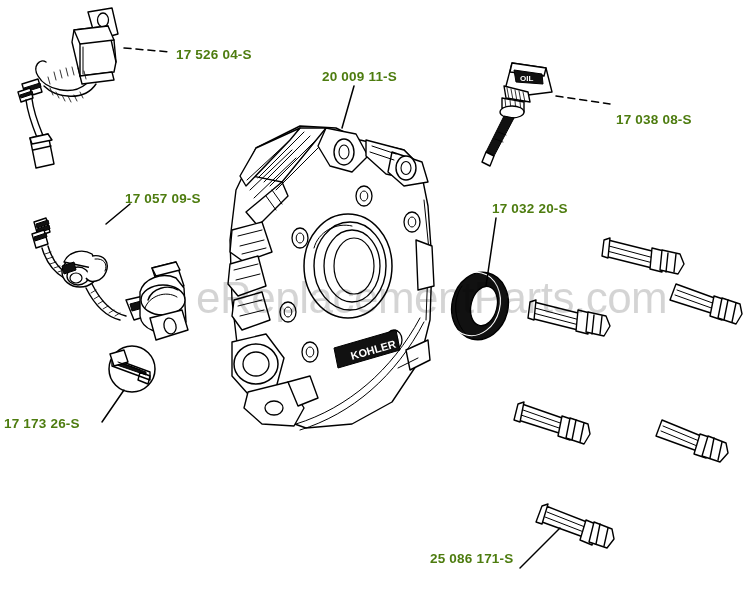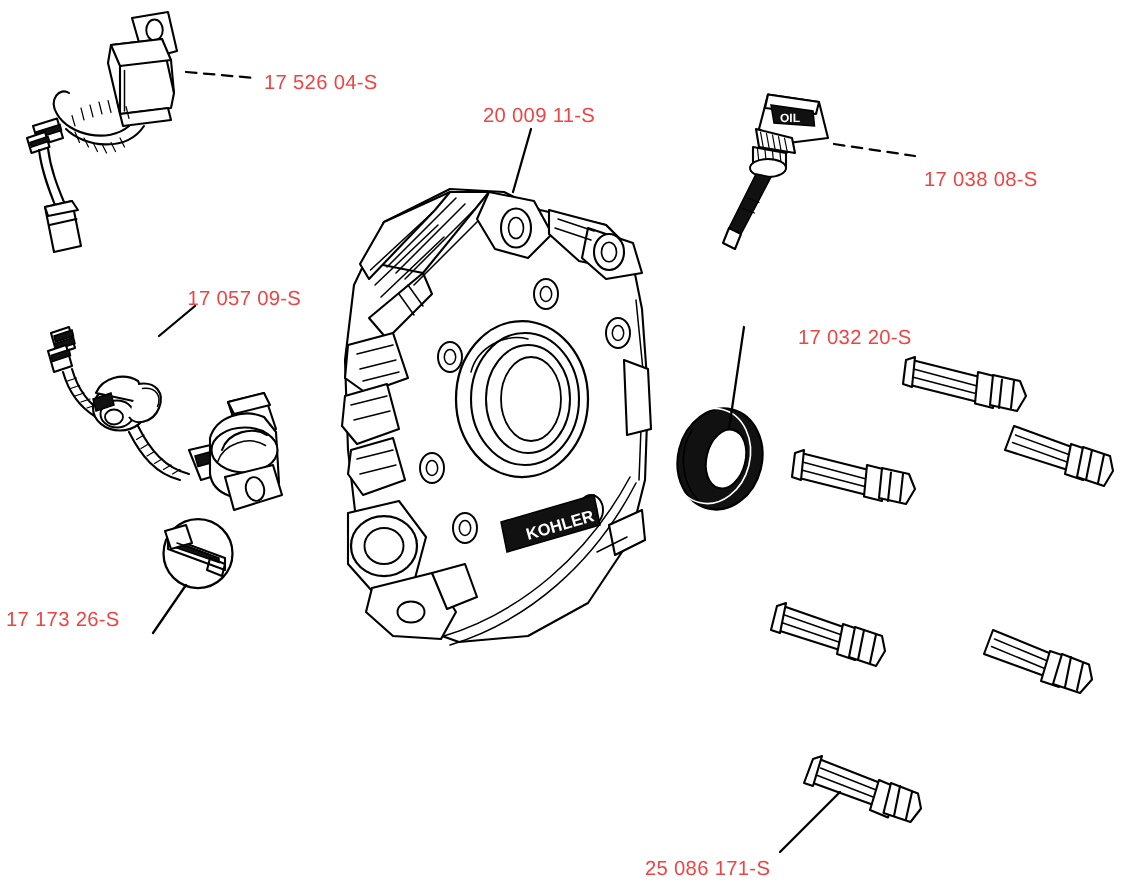--- a/index.html
+++ b/index.html
@@ -21,24 +21,24 @@
   #diagram-svg {
     position: absolute;
     left: 0;
     top: 0;
     width: 750px;
     height: 596px;
   }
   .part-label {
     position: absolute;
     font-family: "Liberation Sans", sans-serif;
-    font-weight: normal;
+    font-weight: bold;
     font-size: 13.5px;
     letter-spacing: 0.2px;
-    color: #ef4444;
+    color: #4d7c0f;
     white-space: nowrap;
     line-height: 1;
     -webkit-font-smoothing: none;
   }
   .watermark {
     position: absolute;
     font-family: "Liberation Sans", sans-serif;
     font-size: 44px;
     font-weight: 400;
     color: rgba(0,0,0,0.17);
@@ -297,28 +297,29 @@
       <path class="fillW" d="M586 520 L598 525 L592 545 L580 540 Z"></path>
       <path class="fillW" d="M594 522 L612 529 L614 539 L607 548 L589 542 Z"></path>
       <path class="ln" d="M600 524 L596 544 M608 528 L604 546 "></path>
       <path class="fillW" d="M542 506 L548 504 L542 524 L536 522 Z"></path>
     </g>
 
     <path class="lead" d="M520 568 L560 528"></path>
 
   </svg>
 
+  <div class="watermark" style="left:196px; top:276px;">eReplacementParts.com</div>
 
   <div class="part-label" style="left:176px; top:48px;">17 526 04-S</div>
 
   <div class="part-label" style="left:322px; top:70px;">20 009 11-S</div>
 
   <div class="part-label" style="left:616px; top:113px;">17 038 08-S</div>
 
   <div class="part-label" style="left:125px; top:192px;">17 057 09-S</div>
 
-  <div class="part-label" style="left:492px; top:218px;margin-left:40px;">17 032 20-S</div>
-
-  <div class="part-label" style="left:4px; top:406px;">17 173 26-S</div>
-
-  <div class="part-label" style="left:430px; top:572px;">25 086 171-S</div>
+  <div class="part-label" style="left:492px; top:202px;">17 032 20-S</div>
+
+  <div class="part-label" style="left:4px; top:417px;">17 173 26-S</div>
+
+  <div class="part-label" style="left:430px; top:552px;">25 086 171-S</div>
 
 </div>
 
 </body></html>

